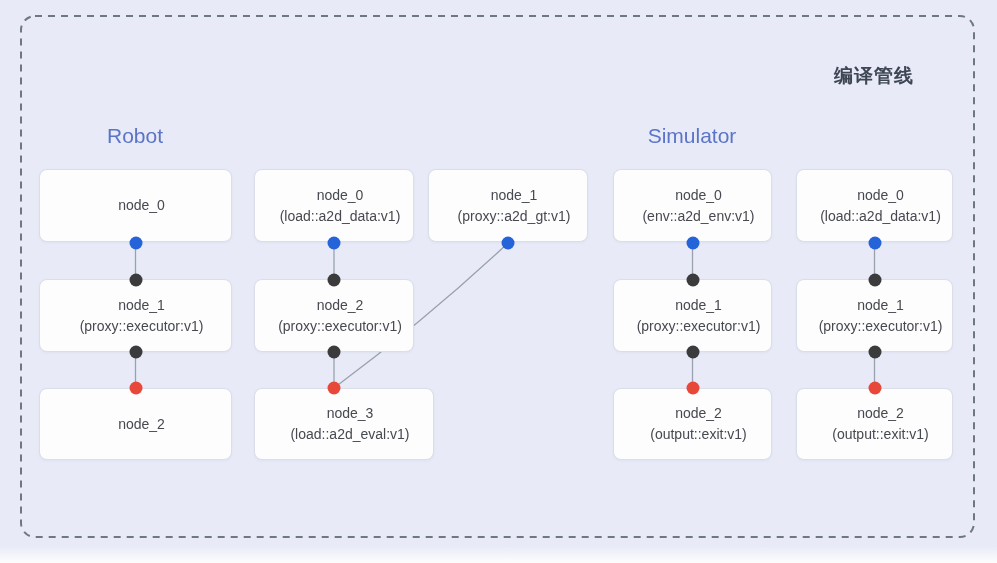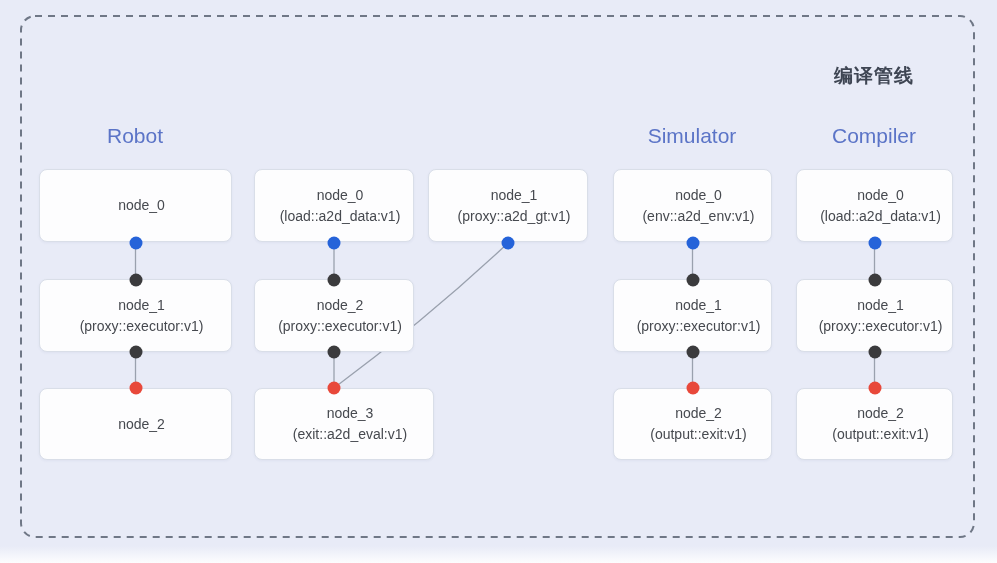--- a/index.html
+++ b/index.html
@@ -58,21 +58,20 @@
     <line x1="692.5" y1="352" x2="692.5" y2="388" stroke="#9aa1ae" stroke-width="1.3"></line>
 
     <line x1="874.5" y1="243" x2="874.5" y2="280" stroke="#9aa1ae" stroke-width="1.3"></line>
     <line x1="874.5" y1="352" x2="874.5" y2="388" stroke="#9aa1ae" stroke-width="1.3"></line>
   </svg>
 
   <div class="title-zh" style="left:764px;top:63px">编译管线</div>
 
   <div class="title-en" style="left:25px;top:124px">Robot</div>
   <div class="title-en" style="left:582px;top:124px">Simulator</div>
-  <div class="title-en" style="left:764px;top:124px">Compiler</div>
 
   <div class="node" style="left:39px;top:169px;width:193px;height:73px">
     <div>node_0</div>
   </div>
   <div class="node" style="left:39px;top:279px;width:193px;height:73px">
     <div>node_1</div>
     <div>(proxy::executor:v1)</div>
   </div>
   <div class="node" style="left:39px;top:388px;width:193px;height:72px">
     <div>node_2</div>
@@ -85,21 +84,21 @@
   <div class="node" style="left:428px;top:169px;width:160px;height:73px">
     <div>node_1</div>
     <div>(proxy::a2d_gt:v1)</div>
   </div>
   <div class="node" style="left:254px;top:279px;width:160px;height:73px">
     <div>node_2</div>
     <div>(proxy::executor:v1)</div>
   </div>
   <div class="node" style="left:254px;top:388px;width:180px;height:72px">
     <div>node_3</div>
-    <div>(exit::a2d_eval:v1)</div>
+    <div>(load::a2d_eval:v1)</div>
   </div>
 
   <div class="node" style="left:613px;top:169px;width:159px;height:73px">
     <div>node_0</div>
     <div>(env::a2d_env:v1)</div>
   </div>
   <div class="node" style="left:613px;top:279px;width:159px;height:73px">
     <div>node_1</div>
     <div>(proxy::executor:v1)</div>
   </div>

